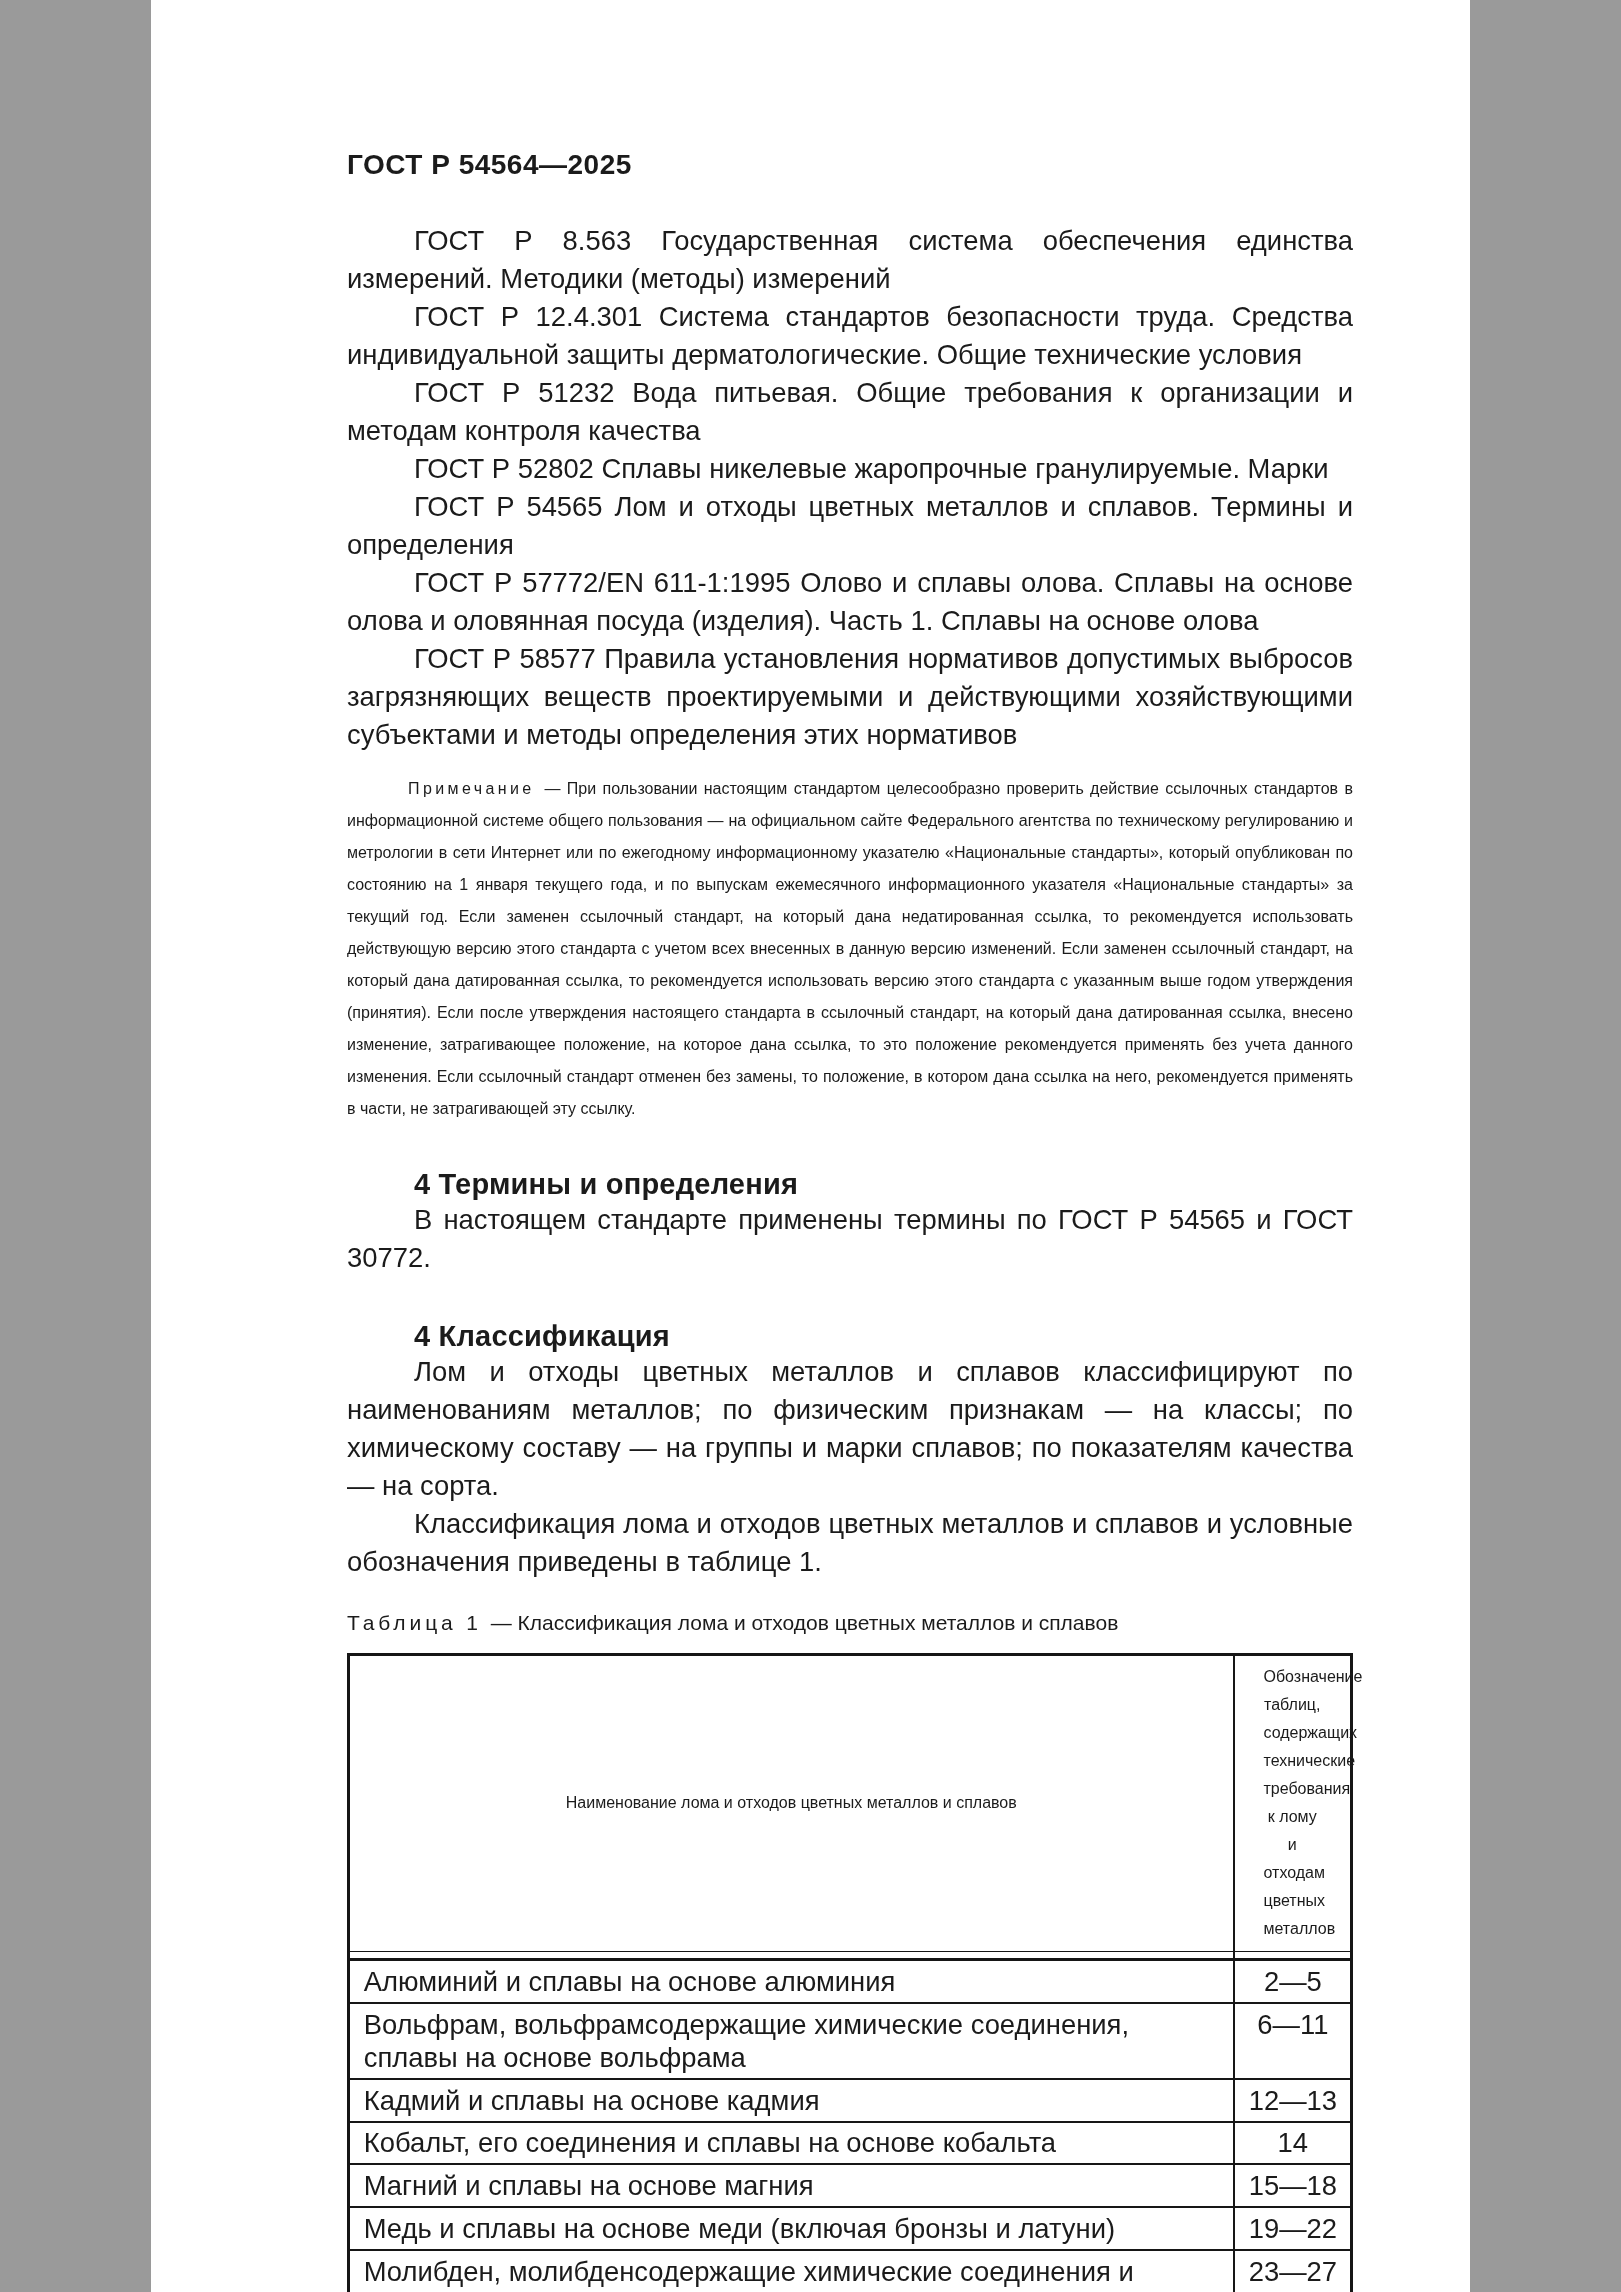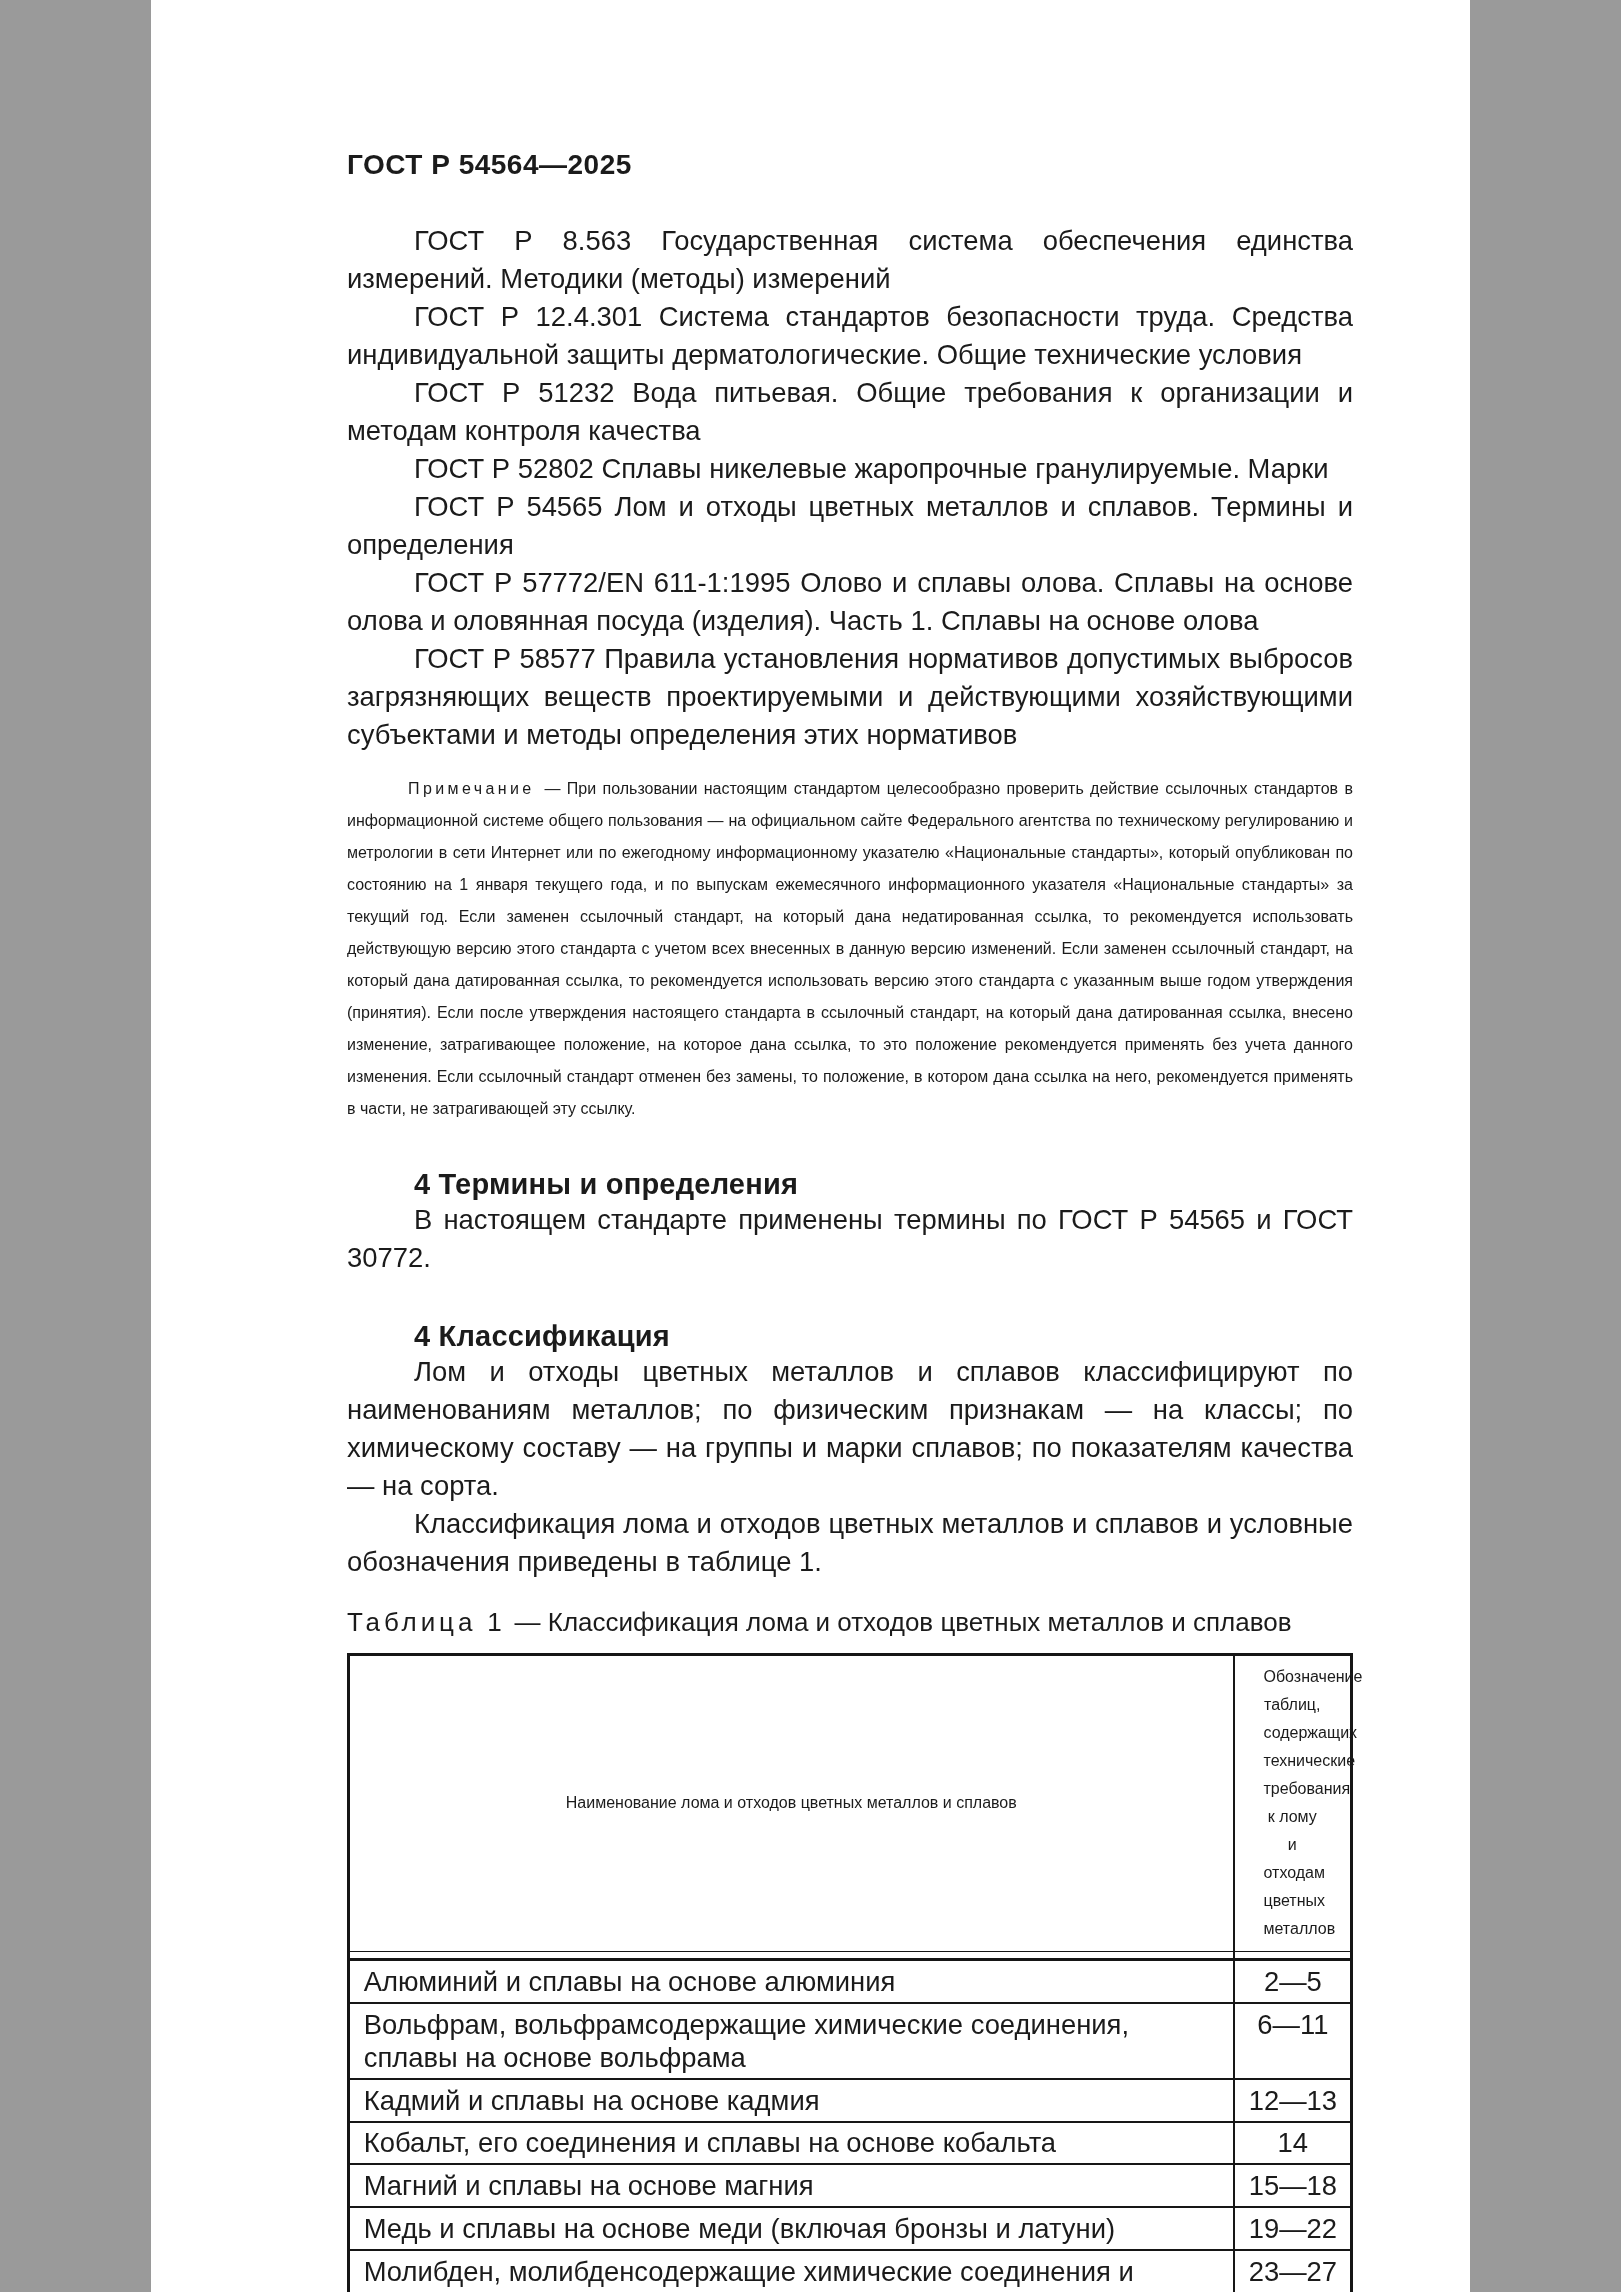--- a/index.html
+++ b/index.html
@@ -37,21 +37,21 @@
   }
   .note .spaced-label { letter-spacing: 3.4px; margin-right: 9.8px; }
   h2.section-heading {
     font-size: 29px;
     font-weight: bold;
     margin: 43px 0 0 67px;
     letter-spacing: 0.2px;
   }
   .after-heading { margin-top: 25.5px; }
   .caption {
-    font-size: 26px;
+    font-size: 21px;
     line-height: 29px;
     margin: 27.4px 0 0 0;
   }
   .caption .spaced-label { letter-spacing: 3.9px; margin-right: 8.8px; }
   table.class-table {
     width: 100%;
     margin-top: 15.7px;
     border-collapse: collapse;
     table-layout: fixed;
     border: 3.9px solid #161616;

